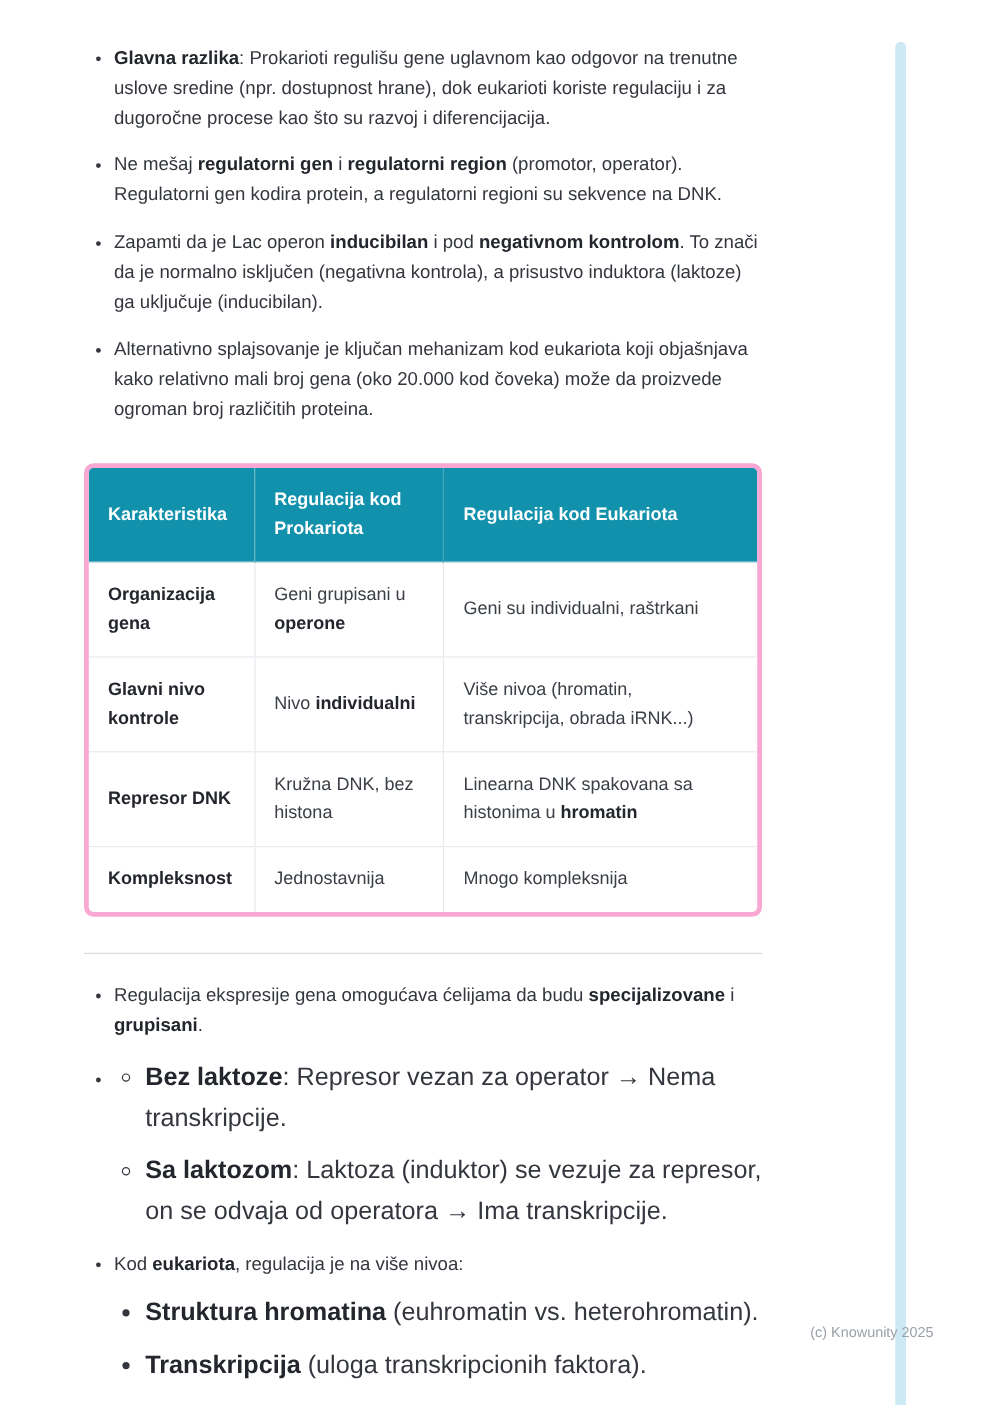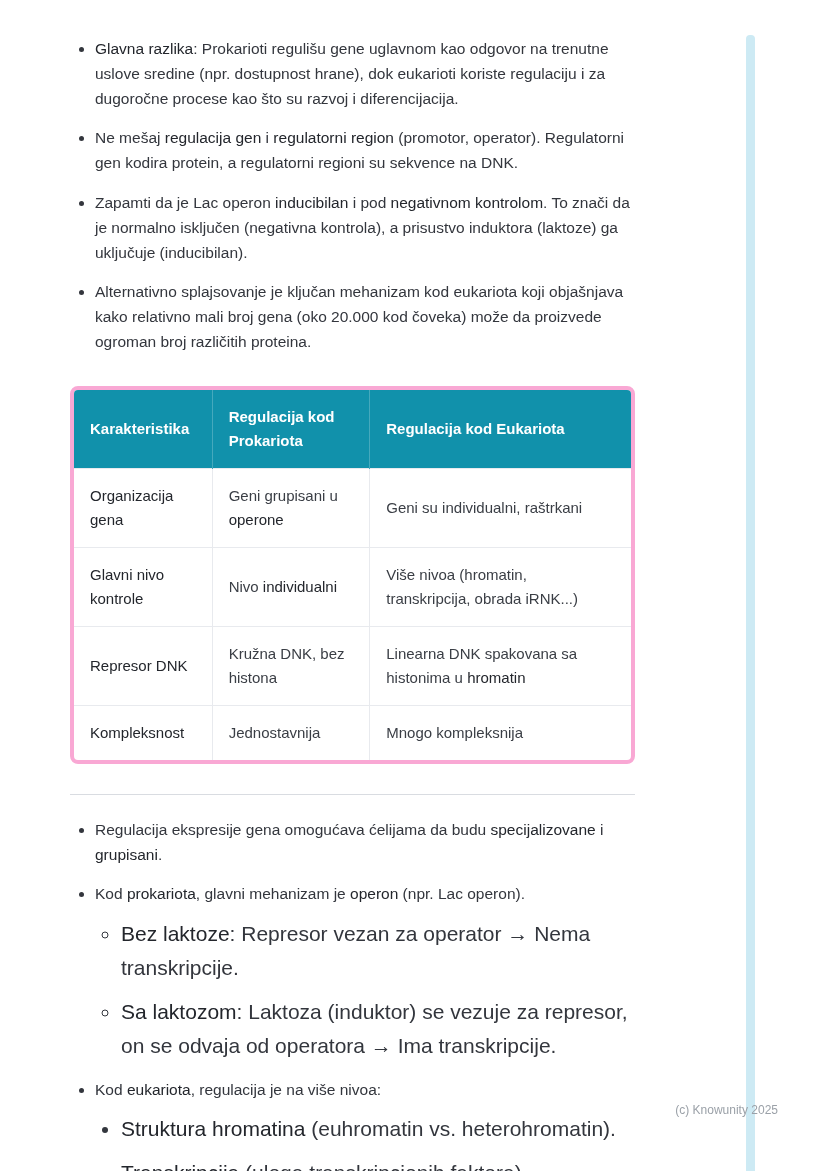--- a/index.html
+++ b/index.html
@@ -5,21 +5,21 @@
   * { margin: 0; padding: 0; box-sizing: border-box; }
   html, body { width: 828px; }
   body {
     height: 1171px;
     background: #ffffff;
     font-family: "Liberation Sans", "DejaVu Sans", sans-serif;
     color: #33363d;
     position: relative;
     overflow: hidden;
   }
-  strong { font-weight: 400; color: #23262c; }
+  strong { font-weight: 700; color: #23262c; }
 
   .content { position: absolute; left: 70px; top: 36px; width: 565px; }
 
   ul.bullets { list-style: disc outside; padding-left: 25px; }
   ul.bullets > li { margin-bottom: 14px; font-size: 15.5px; line-height: 1.62; }
   ul.bullets > li:last-child { margin-bottom: 0; }
 
   .table-wrap {
     margin-top: 32px;
     border: 4px solid #f9a8d4;
@@ -85,21 +85,21 @@
 </style>
 </head>
 <body>
 
 <div class="page">
 
   <main class="content">
 
     <ul class="bullets top">
       <li><strong>Glavna razlika</strong>: Prokarioti regulišu gene uglavnom kao odgovor na trenutne uslove sredine (npr. dostupnost hrane), dok eukarioti koriste regulaciju i za dugoročne procese kao što su razvoj i diferencijacija.</li>
-      <li>Ne mešaj <strong>regulacija gen</strong> i <strong>regulatorni region</strong> (promotor, operator). Regulatorni gen kodira protein, a regulatorni regioni su sekvence na DNK.</li>
+      <li>Ne mešaj <strong>regulatorni gen</strong> i <strong>regulatorni region</strong> (promotor, operator). Regulatorni gen kodira protein, a regulatorni regioni su sekvence na DNK.</li>
       <li>Zapamti da je Lac operon <strong>inducibilan</strong> i pod <strong>negativnom kontrolom</strong>. To znači da je normalno isključen (negativna kontrola), a prisustvo induktora (laktoze) ga uključuje (inducibilan).</li>
       <li>Alternativno splajsovanje je ključan mehanizam kod eukariota koji objašnjava kako relativno mali broj gena (oko 20.000 kod čoveka) može da proizvede ogroman broj različitih proteina.</li>
     </ul>
 
     <div class="table-wrap">
       <table>
         <colgroup>
             <col class="c0">
             <col class="c1">
             <col class="c2">
@@ -135,21 +135,20 @@
         </tbody>
       </table>
     </div>
 
     <hr class="divider">
 
 
     <ul class="bullets review">
       <li>Regulacija ekspresije gena omogućava ćelijama da budu <strong>specijalizovane</strong> i <strong>grupisani</strong>.</li>
       <li>
-        <span>Kod <strong>prokariota</strong>, glavni mehanizam je <strong>operon</strong> (npr. Lac operon).</span>
         <ul class="sub circle">
           <li><strong>Bez laktoze</strong>: Represor vezan za operator → Nema transkripcije.</li>
           <li><strong>Sa laktozom</strong>: Laktoza (induktor) se vezuje za represor, on se odvaja od operatora → Ima transkripcije.</li>
         </ul>
       </li>
       <li>
         <span>Kod <strong>eukariota</strong>, regulacija je na više nivoa:</span>
         <ul class="sub disc">
           <li><strong>Struktura hromatina</strong> (euhromatin vs. heterohromatin).</li>
           <li><strong>Transkripcija</strong> (uloga transkripcionih faktora).</li>

